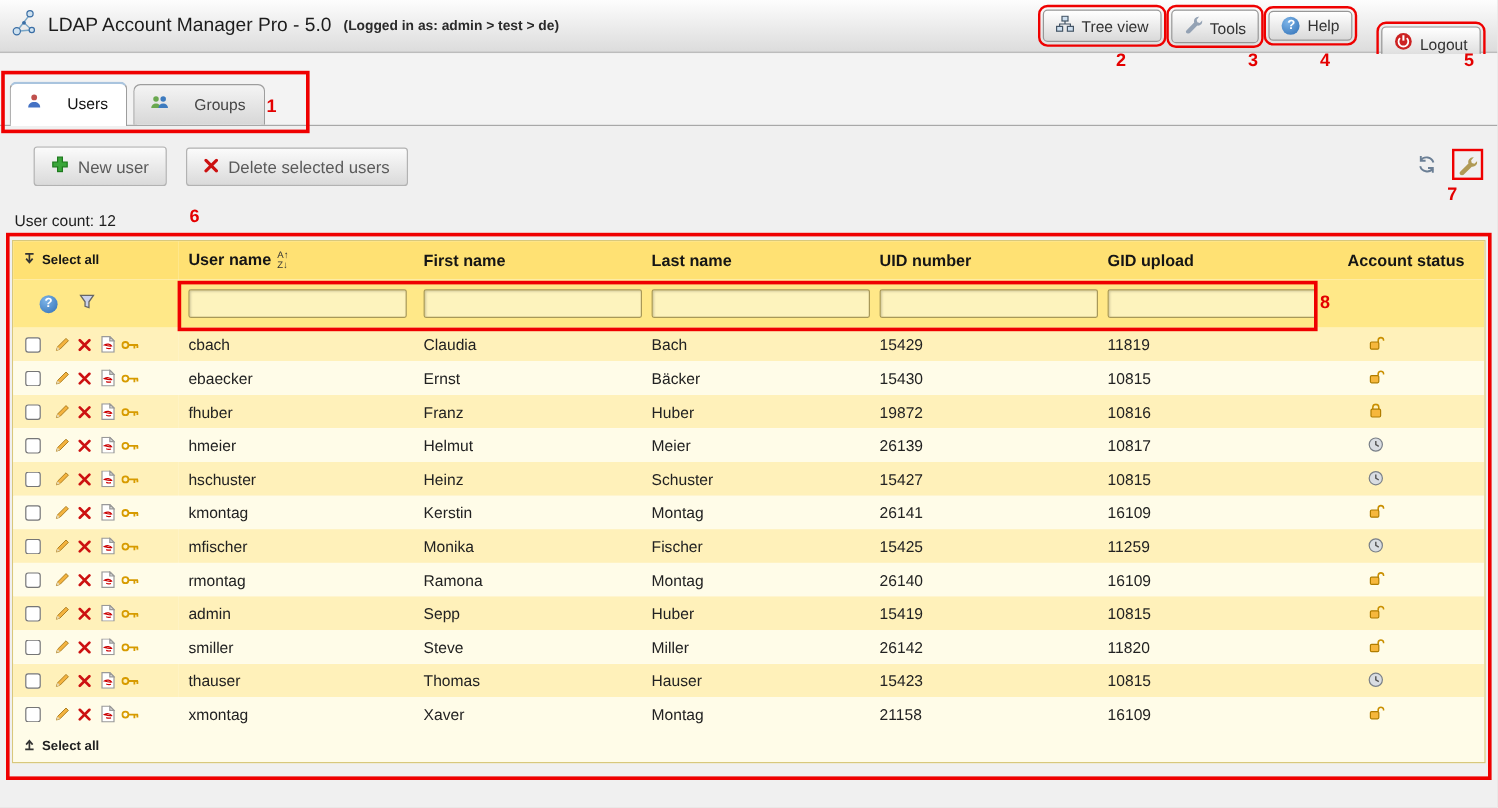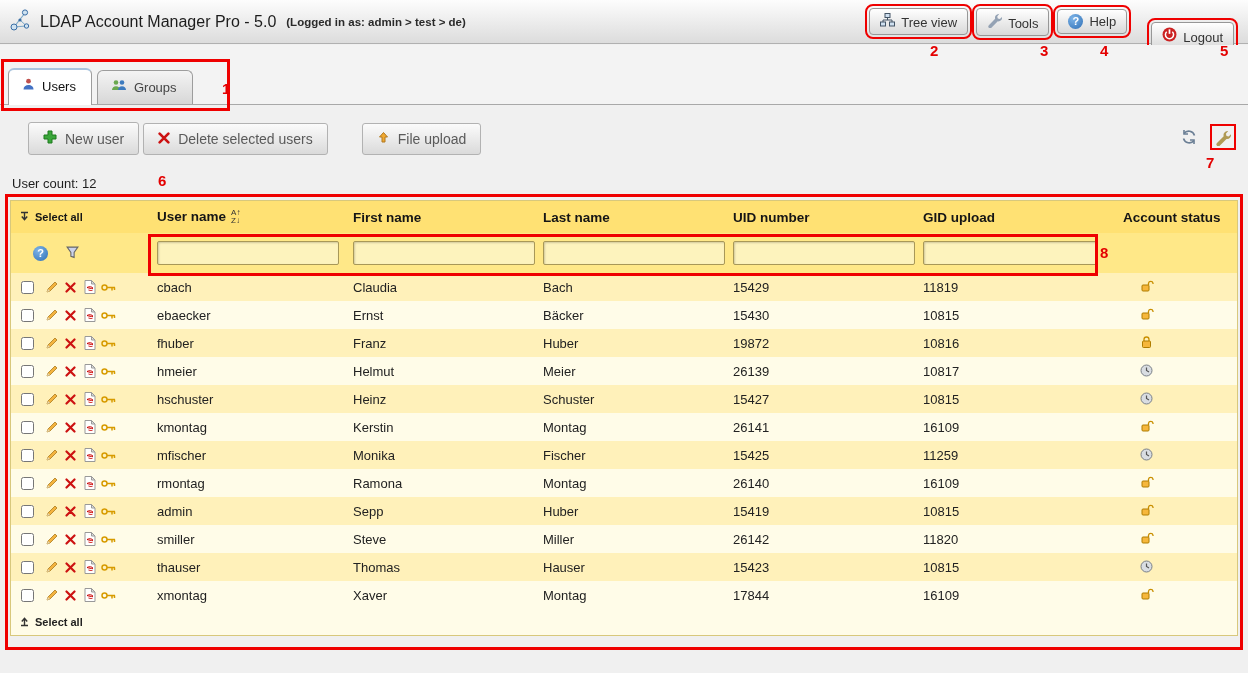--- a/index.html
+++ b/index.html
@@ -19,28 +19,28 @@
   .hbtn:last-child{margin-left:16px;margin-top:28px;}
   .help-circle{display:inline-block;width:15px;height:15px;border-radius:50%;
         background:radial-gradient(circle at 35% 30%,#7db4e8,#2f6fb5);color:#fff;font-weight:bold;
         font-size:11px;line-height:15px;text-align:center;}
 
   
   #tabzone{position:absolute;top:45px;left:0;width:100%;height:60px;background:#f3f3f3;
            border-bottom:1px solid #a8a8a8;box-sizing:border-box;}
   #tabstrip{position:absolute;left:8px;bottom:0;display:flex;align-items:flex-end;gap:5px;
             padding-right:30px;height:38px;}
-  .tab{display:flex;align-items:center;gap:7px;padding:8px 15px 9px 13px;font-size:13px;color:#444;
+  .tab{display:flex;align-items:center;gap:21px;padding:8px 15px 9px 13px;font-size:13px;color:#444;
        border:1px solid #9d9d9d;border-bottom:none;border-radius:6px 6px 0 0;
        background:linear-gradient(#f4f4f4,#d7d7d7);cursor:pointer;position:relative;}
   .tab.active{background:#ffffff;border-top:2px solid #a9c4de;color:#111;margin-bottom:-1px;
        padding-bottom:11px;z-index:2;}
 
   
-  #toolbar{position:absolute;top:122px;left:28px;display:flex;align-items:center;gap:4px;}
+  #toolbar{position:absolute;top:122px;left:28px;display:flex;align-items:center;gap:16px;}
   .tbtn{display:flex;align-items:center;gap:8px;background:linear-gradient(#fbfbfb,#dadada);
         border:1px solid #b2b2b2;border-radius:3px;padding:7px 14px;font-size:14px;color:#5a5a5a;
         font-family:"Liberation Sans",sans-serif;cursor:pointer;}
   .tbtn.upload{margin-left:30px;}
   #toolbar-right{position:absolute;top:128px;right:16px;display:flex;align-items:center;gap:16px;}
   .toolicon{display:inline-flex;width:18px;height:18px;align-items:center;justify-content:center;cursor:pointer;}
 
   #user-count{position:absolute;top:176px;left:12px;font-size:13px;color:#1e1e1e;}
 
   
@@ -164,28 +164,20 @@
       </span>
       <span>New user</span>
     </button>
     <button class="tbtn">
       <span>
         <svg width="12" height="12" viewBox="0 0 11 11">
           <path d="M1.5 1.5L9.5 9.5M9.5 1.5L1.5 9.5" stroke="#cc1111" stroke-width="2.4" stroke-linecap="round"></path>
         </svg>
       </span>
       <span>Delete selected users</span>
-    </button>
-    <button class="tbtn upload">
-      <span>
-        <svg width="13" height="13" viewBox="0 0 13 13">
-          <path d="M6.5 1.5L10.5 6H8v5H5V6H2.5z" fill="#f0a830" stroke="#b07820"></path>
-        </svg>
-      </span>
-      <span>File upload</span>
     </button>
   </div>
 
   <div id="toolbar-right">
     <span class="toolicon">
       <svg width="16" height="16" viewBox="0 0 16 16">
         <path d="M13.5 6.5A6 6 0 0 0 3 4.5" fill="none" stroke="#6b7f95" stroke-width="1.6"></path>
         <path d="M3 1v4h4" fill="none" stroke="#6b7f95" stroke-width="1.6"></path>
         <path d="M2.5 9.5A6 6 0 0 0 13 11.5" fill="none" stroke="#6b7f95" stroke-width="1.6"></path>
         <path d="M13 15v-4H9" fill="none" stroke="#6b7f95" stroke-width="1.6"></path>
@@ -787,21 +779,21 @@
             <svg width="15" height="9" viewBox="0 0 15 9">
               <circle cx="3.5" cy="4.5" r="2.5" fill="none" stroke="#d79b00" stroke-width="1.5"></circle>
               <path d="M6 4.5h8M11 4.5v3M13.5 4.5v2.4" stroke="#d79b00" stroke-width="1.5" fill="none"></path>
             </svg>
           </span>
         </span>
       </td>
       <td>xmontag</td>
       <td>Xaver</td>
       <td>Montag</td>
-      <td>17844</td>
+      <td>21158</td>
       <td>16109</td>
       <td class="c-status">
         <span class="status-icon">
           <svg width="14" height="13" viewBox="0 0 14 13">
             <path d="M8.5 5V3.2a2.3 2.3 0 0 1 4.5 0V4" fill="none" stroke="#c98f00" stroke-width="1.3"></path>
             <rect x="2" y="5" width="7" height="6" rx="1" fill="#f6b73c" stroke="#b07d00"></rect>
           </svg>
         </span>
         
         

